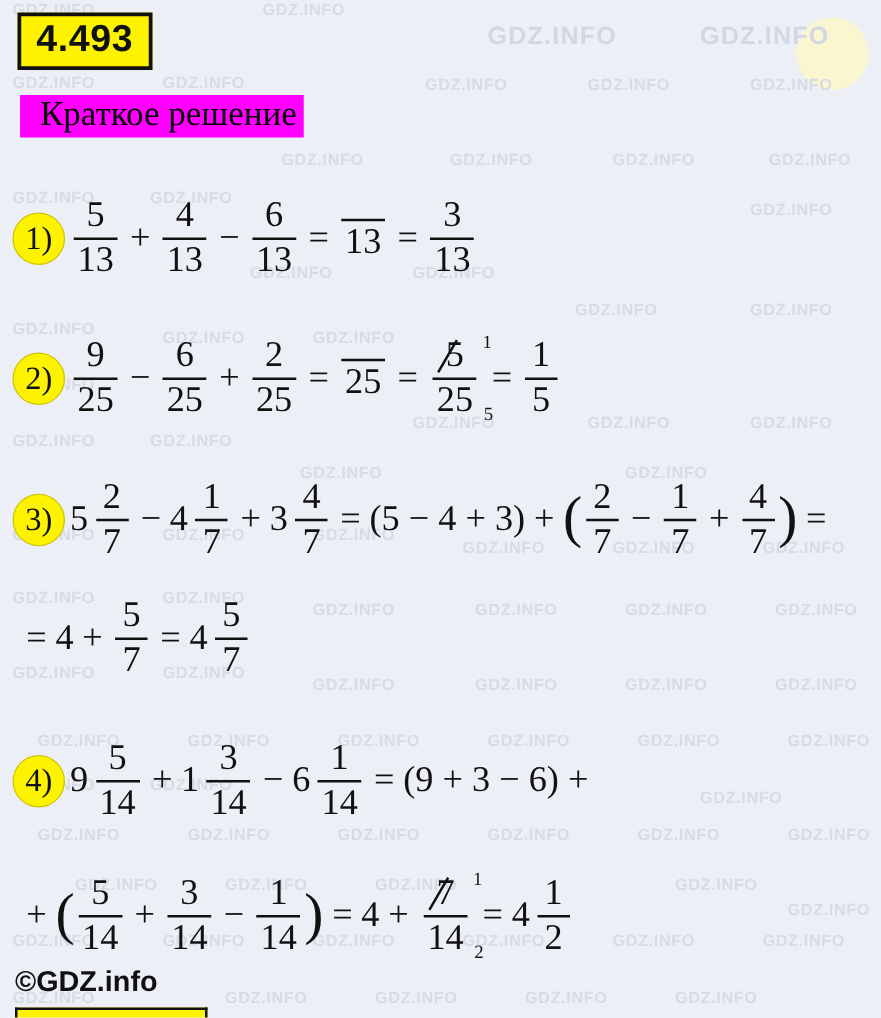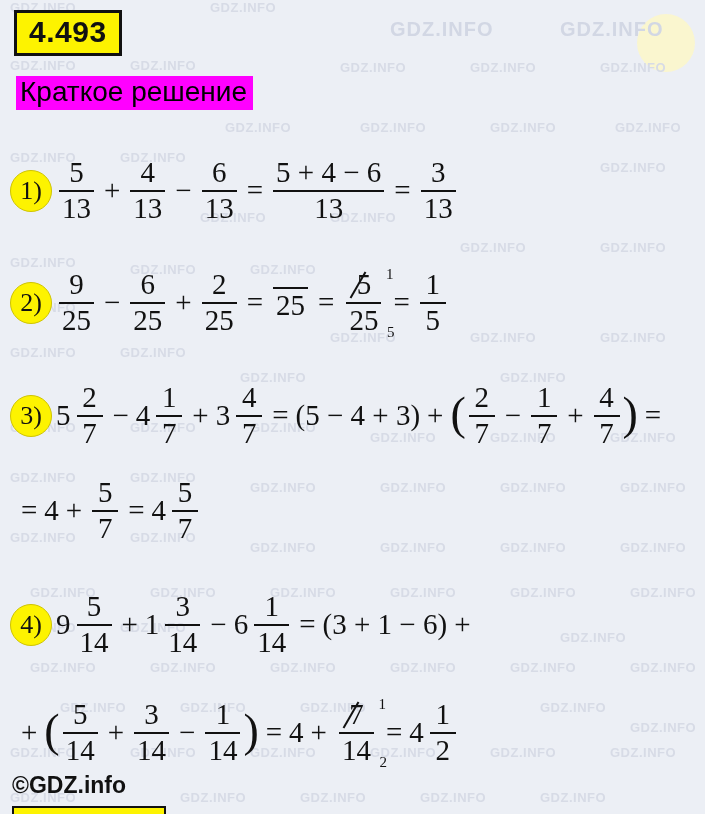--- a/index.html
+++ b/index.html
@@ -69,22 +69,22 @@
     color:#111;
     letter-spacing:0.5px;
   }
 
   .short-solution {
     position:absolute;
     left:16px; top:76px;
     background:#ff00ff;
     color:#000;
     font-size:28px;
-    padding:0 6px 2px 4px;
-    font-family:Liberation Sans, sans-serif;
+    padding:0 6px 2px 16px;
+    font-family:Liberation Serif, serif;
   }
 
   .line {
     position:absolute;
     left:10px;
     display:flex;
     align-items:center;
     font-size:29px;
     color:#111;
     white-space:nowrap;
@@ -293,21 +293,20 @@
 
     <span class="frac">
       <span class="top">6</span>
       <span class="bar"></span>
       <span class="bot">13</span>
     </span>
 
     <span class="op">=</span>
 
     <span class="frac">
-      <span class="top">5 + 4 − 6</span>
       <span class="bar"></span>
       <span class="bot">13</span>
     </span>
 
     <span class="op">=</span>
 
     <span class="frac">
       <span class="top">3</span>
       <span class="bar"></span>
       <span class="bot">13</span>
@@ -489,21 +488,21 @@
       <span class="whole">6</span>
       <span class="frac">
         <span class="top">1</span>
         <span class="bar"></span>
         <span class="bot">14</span>
       </span>
     </span>
 
     <span class="op">=</span>
 
-    <span>(3 + 1 − 6) +</span>
+    <span>(9 + 3 − 6) +</span>
   </div>
 
   <div class="line" style="top:700px; left:14px;">
     <span class="op">+</span>
     <span class="paren">(</span>
 
     <span class="frac">
       <span class="top">5</span>
       <span class="bar"></span>
       <span class="bot">14</span>

